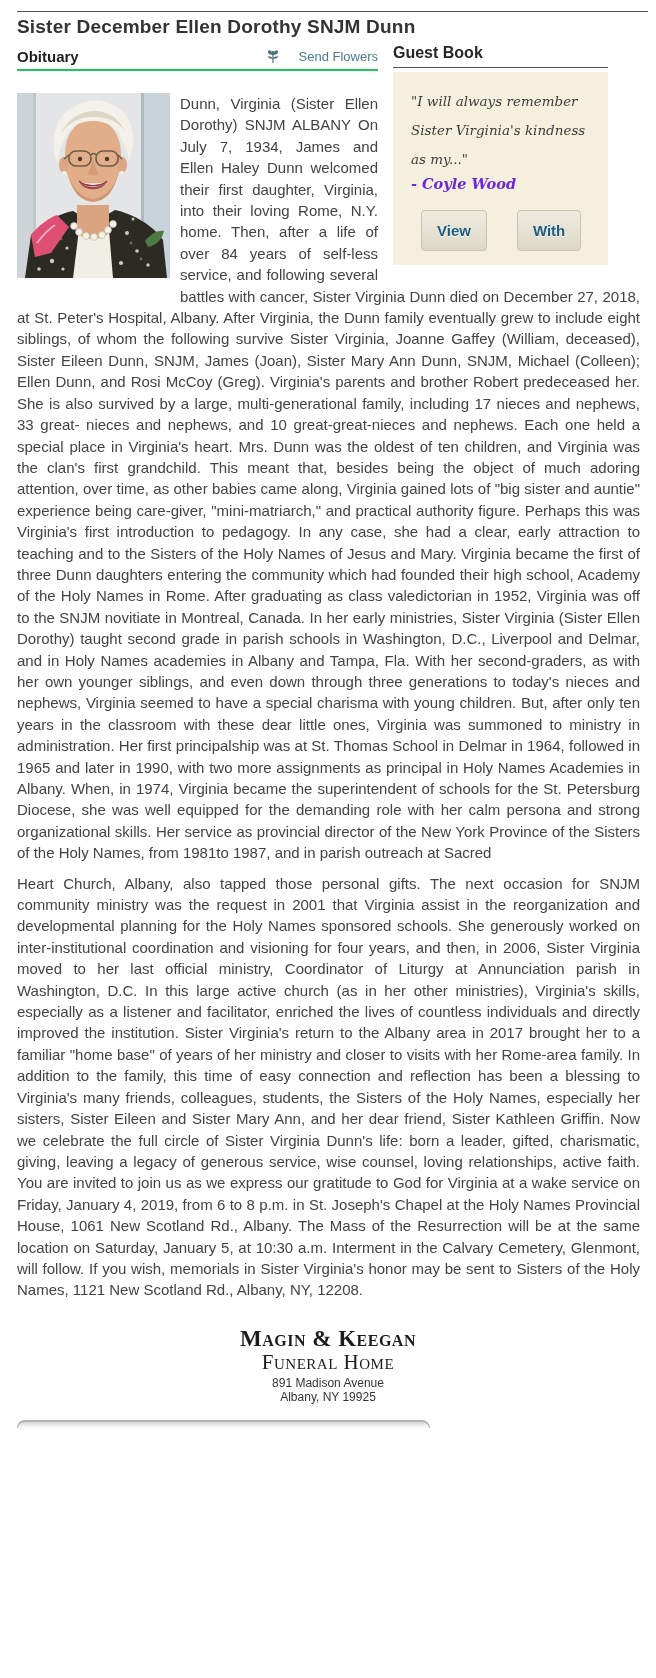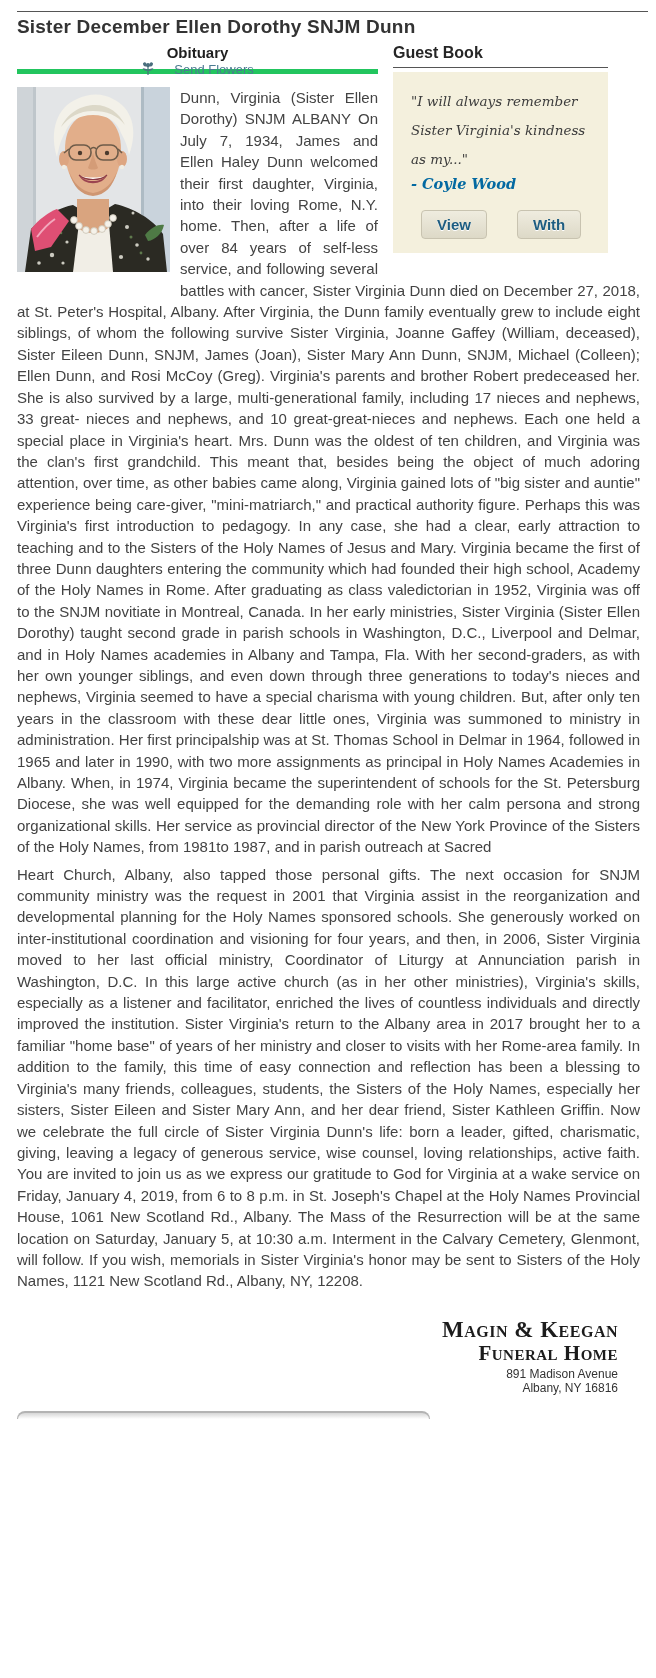--- a/index.html
+++ b/index.html
@@ -8,68 +8,68 @@
     font-family:"Liberation Sans",sans-serif;color:#434343;
     padding-top:84px;box-sizing:border-box;
   }
   .top-rule{position:absolute;left:17px;top:11px;width:631px;border-top:1px solid #555;}
   .page-title{
     position:absolute;left:17px;top:16px;margin:0;
     font-size:19px;font-weight:bold;color:#333;letter-spacing:.2px;white-space:nowrap;
   }
   .left-header{
     position:absolute;left:17px;top:44px;width:361px;height:25px;
-    border-bottom:5px solid #22c55e;display:flex;align-items:center;justify-content:space-between;flex-direction:column;
+    border-bottom:2px solid #22c55e;display:flex;align-items:center;justify-content:space-between;
   }
   .obituary-label{font-size:15px;font-weight:bold;color:#1e1e1e;}
   .send-flowers{
     display:flex;align-items:center;gap:19px;font-size:13px;color:#4b7b91;
     text-decoration:none;cursor:pointer;
   }
   .send-flowers svg{display:block;}
   
   .guest-book{position:absolute;left:393px;top:44px;width:215px;}
   .gb-header{
     font-size:16px;font-weight:bold;color:#262626;margin:0;
     padding-bottom:5px;border-bottom:1px solid #555;
   }
   .gb-panel{background:#f4f0dd;margin-top:4px;padding:15px 18px 12px;box-sizing:border-box;min-height:146px;}
   .gb-quote{
     font-family:"DejaVu Serif",serif;font-style:italic;font-size:13.5px;
     line-height:29px;color:#3c3c3c;margin:0;
   }
   .gb-author{
     font-family:"DejaVu Serif",serif;font-style:italic;font-weight:bold;
-    font-size:14.5px;color:#0369a1;margin:1px 0 0;
+    font-size:14.5px;color:#6d28d9;margin:1px 0 0;
   }
   .gb-buttons{margin:18px 0 2px 10px;display:flex;gap:30px;}
   .gb-btn{
     font-family:"Liberation Sans",sans-serif;font-size:15px;font-weight:bold;color:#1d5c80;
     background:linear-gradient(#efecdf,#ddd9c7);border:1px solid #c8c3b0;border-radius:4px;
-    padding:5px 15px;cursor:pointer;text-shadow:0 1px 0 #fff;
+    padding:11px 15px;cursor:pointer;text-shadow:0 1px 0 #fff;
   }
   
   .body-text{
     margin:0 16px 0 17px;text-align:justify;
     font-size:15px;line-height:21.4px;color:#434343;
   }
-  .body-text p{margin:3px 0 6px;}
+  .body-text p{margin:9px 0 6px;}
   .photo-float{
     float:left;width:153px;height:185px;margin:0 10px 26px 0;
     background:#dfe3e6;overflow:hidden;
   }
   .gb-spacer{float:right;width:262px;height:178px;}
   
-  .funeral-footer{clear:both;width:580px;margin:26px auto 0;text-align:right;color:#1c1c1c;}
+  .funeral-footer{clear:both;width:580px;margin:26px auto 0;text-align:center;color:#1c1c1c;}
   .fh-name1{
     font-family:"Liberation Serif",serif;font-variant:small-caps;font-weight:bold;
     font-size:23px;line-height:24px;letter-spacing:.5px;
   }
   .fh-name2{
-    font-family:"Liberation Serif",serif;font-variant:small-caps;font-weight:bold;
+    font-family:"Liberation Serif",serif;font-variant:small-caps;font-weight:normal;
     font-size:21px;line-height:22px;letter-spacing:.5px;
   }
   .fh-addr{font-size:12px;line-height:14px;color:#333;margin-top:3px;}
   .section-divider{
     margin:16px 0 0 17px;width:411px;height:6px;
     border:solid #b3b3b3;border-width:2px 1px 0 1px;border-radius:8px 8px 0 0;
     background:linear-gradient(#d6d6d6,#ffffff);
   }
 </style>
 </head>
@@ -192,17 +192,17 @@
   <div class="gb-spacer"></div>
   <p>Dunn, Virginia (Sister Ellen Dorothy) SNJM ALBANY On July 7, 1934, James and Ellen Haley Dunn welcomed their first daughter, Virginia, into their loving Rome, N.Y. home. Then, after a life of over 84 years of self-less service, and following several battles with cancer, Sister Virginia Dunn died on December 27, 2018, at St. Peter's Hospital, Albany. After Virginia, the Dunn family eventually grew to include eight siblings, of whom the following survive Sister Virginia, Joanne Gaffey (William, deceased), Sister Eileen Dunn, SNJM, James (Joan), Sister Mary Ann Dunn, SNJM, Michael (Colleen); Ellen Dunn, and Rosi McCoy (Greg). Virginia's parents and brother Robert predeceased her. She is also survived by a large, multi-generational family, including 17 nieces and nephews, 33 great- nieces and nephews, and 10 great-great-nieces and nephews. Each one held a special place in Virginia's heart. Mrs. Dunn was the oldest of ten children, and Virginia was the clan's first grandchild. This meant that, besides being the object of much adoring attention, over time, as other babies came along, Virginia gained lots of "big sister and auntie" experience being care-giver, "mini-matriarch," and practical authority figure. Perhaps this was Virginia's first introduction to pedagogy. In any case, she had a clear, early attraction to teaching and to the Sisters of the Holy Names of Jesus and Mary. Virginia became the first of three Dunn daughters entering the community which had founded their high school, Academy of the Holy Names in Rome. After graduating as class valedictorian in 1952, Virginia was off to the SNJM novitiate in Montreal, Canada. In her early ministries, Sister Virginia (Sister Ellen Dorothy) taught second grade in parish schools in Washington, D.C., Liverpool and Delmar, and in Holy Names academies in Albany and Tampa, Fla. With her second-graders, as with her own younger siblings, and even down through three generations to today's nieces and nephews, Virginia seemed to have a special charisma with young children. But, after only ten years in the classroom with these dear little ones, Virginia was summoned to ministry in administration. Her first principalship was at St. Thomas School in Delmar in 1964, followed in 1965 and later in 1990, with two more assignments as principal in Holy Names Academies in Albany. When, in 1974, Virginia became the superintendent of schools for the St. Petersburg Diocese, she was well equipped for the demanding role with her calm persona and strong organizational skills. Her service as provincial director of the New York Province of the Sisters of the Holy Names, from 1981to 1987, and in parish outreach at Sacred</p>
   <p>Heart Church, Albany, also tapped those personal gifts. The next occasion for SNJM community ministry was the request in 2001 that Virginia assist in the reorganization and developmental planning for the Holy Names sponsored schools. She generously worked on inter-institutional coordination and visioning for four years, and then, in 2006, Sister Virginia moved to her last official ministry, Coordinator of Liturgy at Annunciation parish in Washington, D.C. In this large active church (as in her other ministries), Virginia's skills, especially as a listener and facilitator, enriched the lives of countless individuals and directly improved the institution. Sister Virginia's return to the Albany area in 2017 brought her to a familiar "home base" of years of her ministry and closer to visits with her Rome-area family. In addition to the family, this time of easy connection and reflection has been a blessing to Virginia's many friends, colleagues, students, the Sisters of the Holy Names, especially her sisters, Sister Eileen and Sister Mary Ann, and her dear friend, Sister Kathleen Griffin. Now we celebrate the full circle of Sister Virginia Dunn's life: born a leader, gifted, charismatic, giving, leaving a legacy of generous service, wise counsel, loving relationships, active faith. You are invited to join us as we express our gratitude to God for Virginia at a wake service on Friday, January 4, 2019, from 6 to 8 p.m. in St. Joseph's Chapel at the Holy Names Provincial House, 1061 New Scotland Rd., Albany. The Mass of the Resurrection will be at the same location on Saturday, January 5, at 10:30 a.m. Interment in the Calvary Cemetery, Glenmont, will follow. If you wish, memorials in Sister Virginia's honor may be sent to Sisters of the Holy Names, 1121 New Scotland Rd., Albany, NY, 12208.</p>
 </div>
 
 <div class="funeral-footer">
   <div class="fh-name1">Magin &amp; Keegan</div>
   <div class="fh-name2">Funeral Home</div>
   <div class="fh-addr">
     <div>891 Madison Avenue</div>
-    <div>Albany, NY 16816</div>
+    <div>Albany, NY 19925</div>
   </div>
 </div>
 
 <div class="section-divider"></div>
 
 </body></html>

